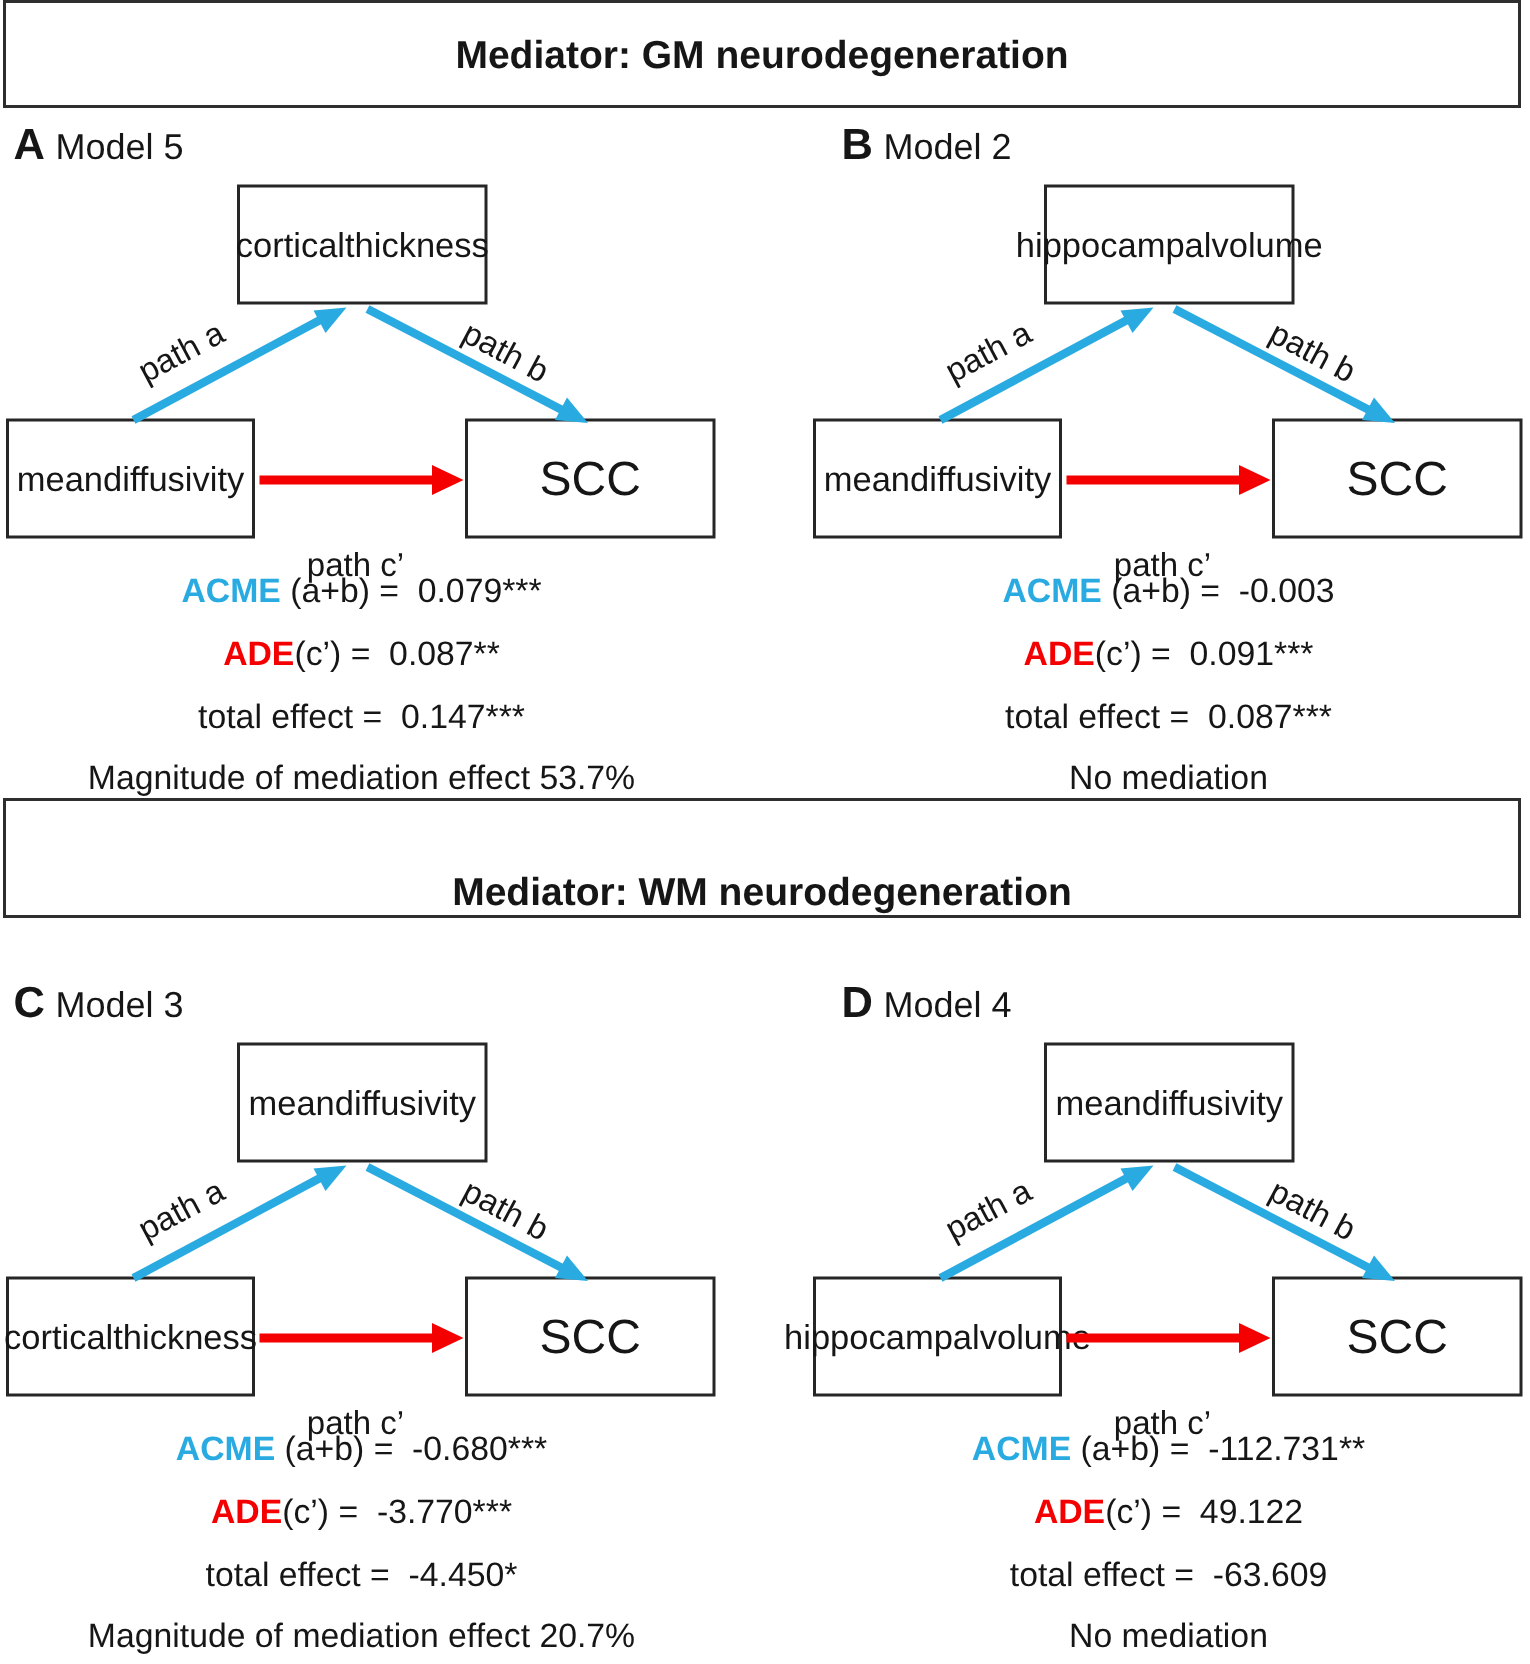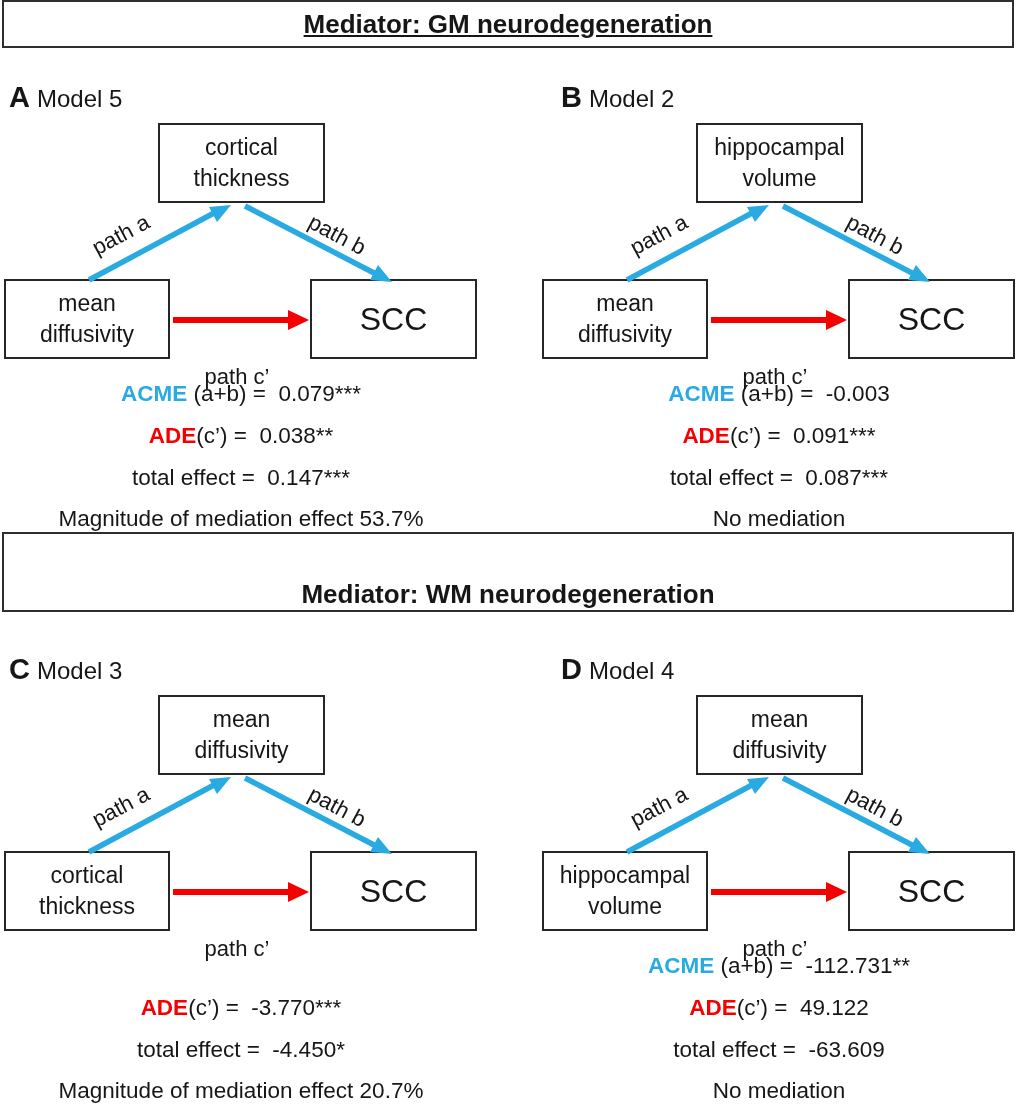--- a/index.html
+++ b/index.html
@@ -25,21 +25,21 @@
   .section-header{
     position:absolute;
     left:2px;
     width:1012px;
     border:2px solid #2e2e2e;
     display:flex;
     align-items:center;
     justify-content:center;
     background:#ffffff;
   }
-  .section-header.first{top:0;height:48px;text-decoration:underline;}
+  .section-header.first{top:0;height:72px;}
   .section-header.second{top:532px;height:80px;align-items:flex-end;}
   .section-title{
     font-weight:bold;
     font-size:26px;
     letter-spacing:0px;
   }
   
   .panel{
     position:absolute;
     width:510px;
@@ -61,21 +61,21 @@
   .col1 .panel-label{left:9px;}
   .col2 .panel-label{left:23px;}
   .panel-letter{font-weight:bold;font-size:29px;line-height:29px;}
   .panel-model{font-size:24px;}
 
   .node{
     position:absolute;
     border:2px solid var(--box_border);
     background:#ffffff;
     display:flex;
-    flex-direction:column;
+    flex-direction:row;
     align-items:center;
     justify-content:center;
     text-align:left;
     font-size:23px;
     line-height:31px;
     z-index:1;
   }
   .node.mediator{left:158px;top:48px;width:167px;height:80px;}
   .node.predictor{left:4px;top:204px;width:166px;height:80px;}
   .node.outcome{left:310px;top:204px;width:167px;height:80px;font-size:32px;}
@@ -151,21 +151,21 @@
       <polygon class="head-blue" points="231,130 217,147 209,132"></polygon>
       <line class="line-blue" x1="245" y1="131" x2="376" y2="199"></line>
       <polygon class="head-blue" points="392,207 370,205 378,190"></polygon>
       <line class="line-red" x1="173" y1="245" x2="292" y2="245"></line>
       <polygon class="head-red" points="309,245 288,235 288,255"></polygon>
     </svg>
     <div class="path-label path-a-label">path a</div>
     <div class="path-label path-b-label">path b</div>
     <div class="path-label path-c-label">path c’</div>
     <div class="stat acme"><span class="term acme-term">ACME</span><span> (a+b) =  </span><span>0.079***</span></div>
-    <div class="stat ade"><span class="term ade-term">ADE</span><span>(c’) =  </span><span>0.038**</span></div>
+    <div class="stat ade"><span class="term ade-term">ADE</span><span>(c’) =  </span><span>0.087**</span></div>
     <div class="stat total"><span>total effect =  </span><span>0.147***</span></div>
     <div class="stat conclusion">Magnitude of mediation effect 53.7%</div>
   </div>
 
   <div class="panel pB col2">
     <div class="panel-label">
       <span class="panel-letter">B</span>
       <span class="panel-model">Model 2</span>
     </div>
     <div class="node mediator">
@@ -220,20 +220,21 @@
       <line class="line-blue" x1="89" y1="205" x2="214" y2="138"></line>
       <polygon class="head-blue" points="231,130 217,147 209,132"></polygon>
       <line class="line-blue" x1="245" y1="131" x2="376" y2="199"></line>
       <polygon class="head-blue" points="392,207 370,205 378,190"></polygon>
       <line class="line-red" x1="173" y1="245" x2="292" y2="245"></line>
       <polygon class="head-red" points="309,245 288,235 288,255"></polygon>
     </svg>
     <div class="path-label path-a-label">path a</div>
     <div class="path-label path-b-label">path b</div>
     <div class="path-label path-c-label">path c’</div>
+    <div class="stat acme"><span class="term acme-term">ACME</span><span> (a+b) =  </span><span>-0.680***</span></div>
     <div class="stat ade"><span class="term ade-term">ADE</span><span>(c’) =  </span><span>-3.770***</span></div>
     <div class="stat total"><span>total effect =  </span><span>-4.450*</span></div>
     <div class="stat conclusion">Magnitude of mediation effect 20.7%</div>
   </div>
 
   <div class="panel pD col2">
     <div class="panel-label">
       <span class="panel-letter">D</span>
       <span class="panel-model">Model 4</span>
     </div>

